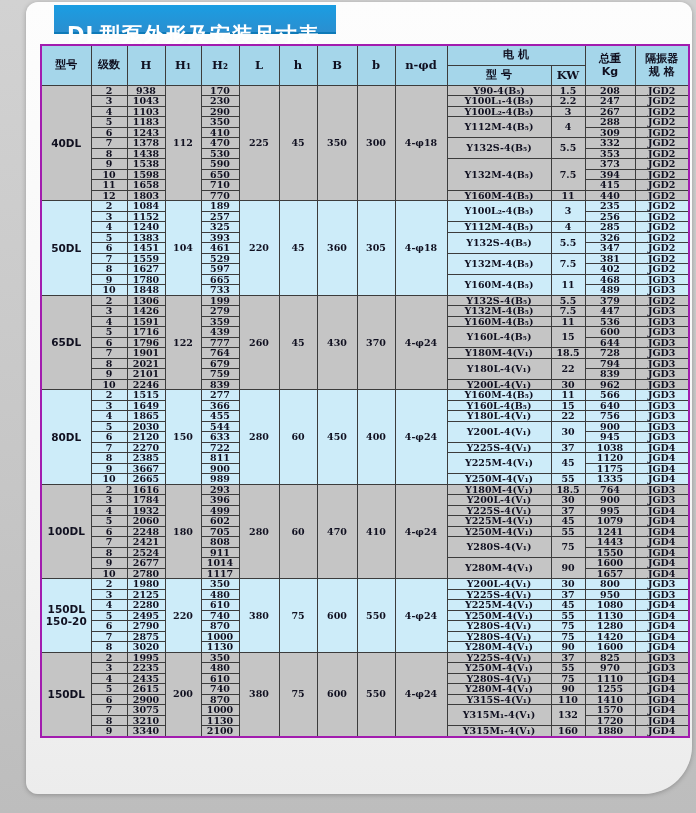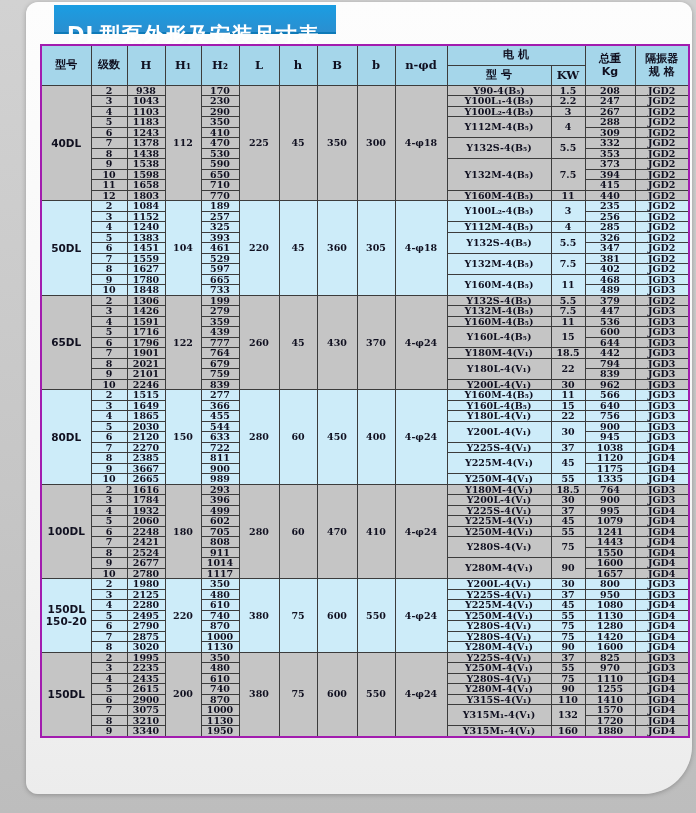--- a/index.html
+++ b/index.html
@@ -360,21 +360,21 @@
         <td>777</td>
         <td>644</td>
         <td>JGD3</td>
       </tr>
       <tr class="row-grey">
         <td>7</td>
         <td>1901</td>
         <td>764</td>
         <td class="motor-cell">Y180M-4(V₁)</td>
         <td>18.5</td>
-        <td>442</td>
+        <td>728</td>
         <td>JGD3</td>
       </tr>
       <tr class="row-grey">
         <td>8</td>
         <td>2021</td>
         <td>679</td>
         <td rowspan="2" class="motor-cell">Y180L-4(V₁)</td>
         <td rowspan="2">22</td>
         <td>794</td>
         <td>JGD3</td>
@@ -706,20 +706,20 @@
       <tr class="row-grey">
         <td>8</td>
         <td>3210</td>
         <td>1130</td>
         <td>1720</td>
         <td>JGD4</td>
       </tr>
       <tr class="row-grey">
         <td>9</td>
         <td>3340</td>
-        <td>1950</td>
+        <td>2100</td>
         <td class="motor-cell">Y315M₁-4(V₁)</td>
         <td>160</td>
         <td>1880</td>
         <td>JGD4</td>
       </tr>
     </tbody>
 </table>
 
 </body></html>

